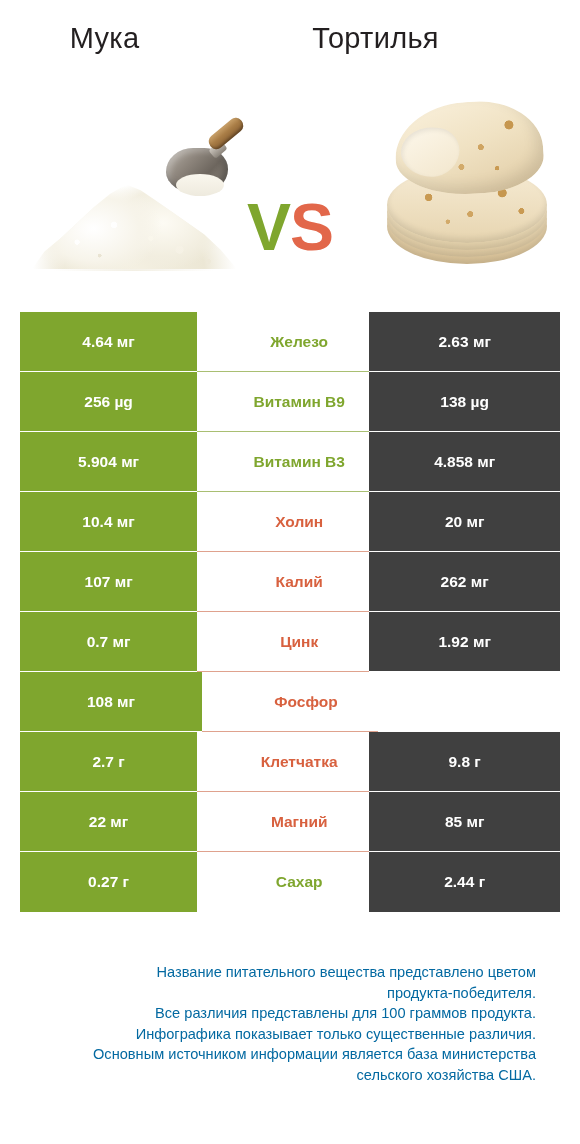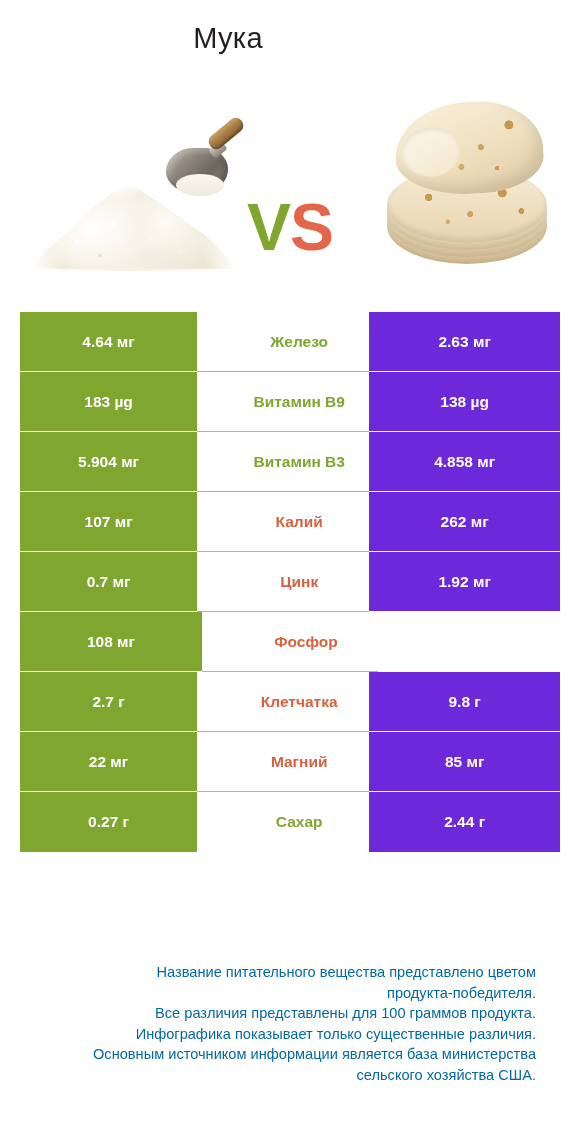--- a/index.html
+++ b/index.html
@@ -232,21 +232,21 @@
     white-space: nowrap;
   }
   .cell-left {
     width: 182px;
     background: #7FA62E;
     color: #ffffff;
     border-bottom: 1px solid #ffffff;
   }
   .cell-right {
     width: 196px;
-    background: #6d28d9;
+    background: #404040;
     color: #ffffff;
     border-bottom: 1px solid #ffffff;
   }
   .cell-mid {
     width: 176px;
     background: #ffffff;
     font-size: 15.5px;
     font-weight: 700;
     padding-left: 32px;
   }
@@ -269,20 +269,21 @@
   }
   .footer p { margin: 0; }
 </style>
 </head>
 <body>
 
 <div class="page">
 
   <div class="titles">
     <div class="title title-left">Мука</div>
+    <div class="title title-right">Тортилья</div>
   </div>
 
   <div class="hero">
 
     <div class="flour-wrap">
       <div class="flour-dust"></div>
       <div class="flour-pile"></div>
       <div class="scoop">
         <div class="scoop-bowl"></div>
         <div class="scoop-ferrule"></div>
@@ -306,28 +307,33 @@
 
   </div>
 
   <div class="table" id="comparison-table">
       <div class="row">
         <div class="cell cell-left">4.64 мг</div>
         <div class="cell cell-mid win-left">Железо</div>
         <div class="cell cell-right">2.63 мг</div>
       </div>
       <div class="row">
-        <div class="cell cell-left">183 µg</div>
+        <div class="cell cell-left">256 µg</div>
         <div class="cell cell-mid win-left">Витамин B9</div>
         <div class="cell cell-right">138 µg</div>
       </div>
       <div class="row">
         <div class="cell cell-left">5.904 мг</div>
         <div class="cell cell-mid win-left">Витамин B3</div>
         <div class="cell cell-right">4.858 мг</div>
+      </div>
+      <div class="row">
+        <div class="cell cell-left">10.4 мг</div>
+        <div class="cell cell-mid win-right">Холин</div>
+        <div class="cell cell-right">20 мг</div>
       </div>
       <div class="row">
         <div class="cell cell-left">107 мг</div>
         <div class="cell cell-mid win-right">Калий</div>
         <div class="cell cell-right">262 мг</div>
       </div>
       <div class="row">
         <div class="cell cell-left">0.7 мг</div>
         <div class="cell cell-mid win-right">Цинк</div>
         <div class="cell cell-right">1.92 мг</div>

